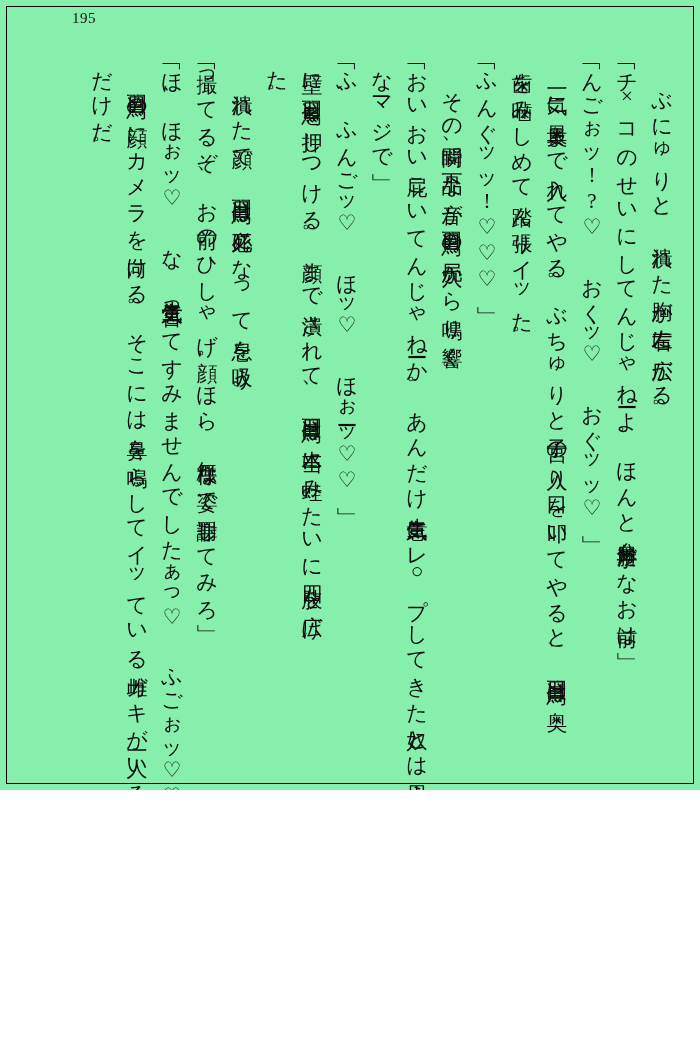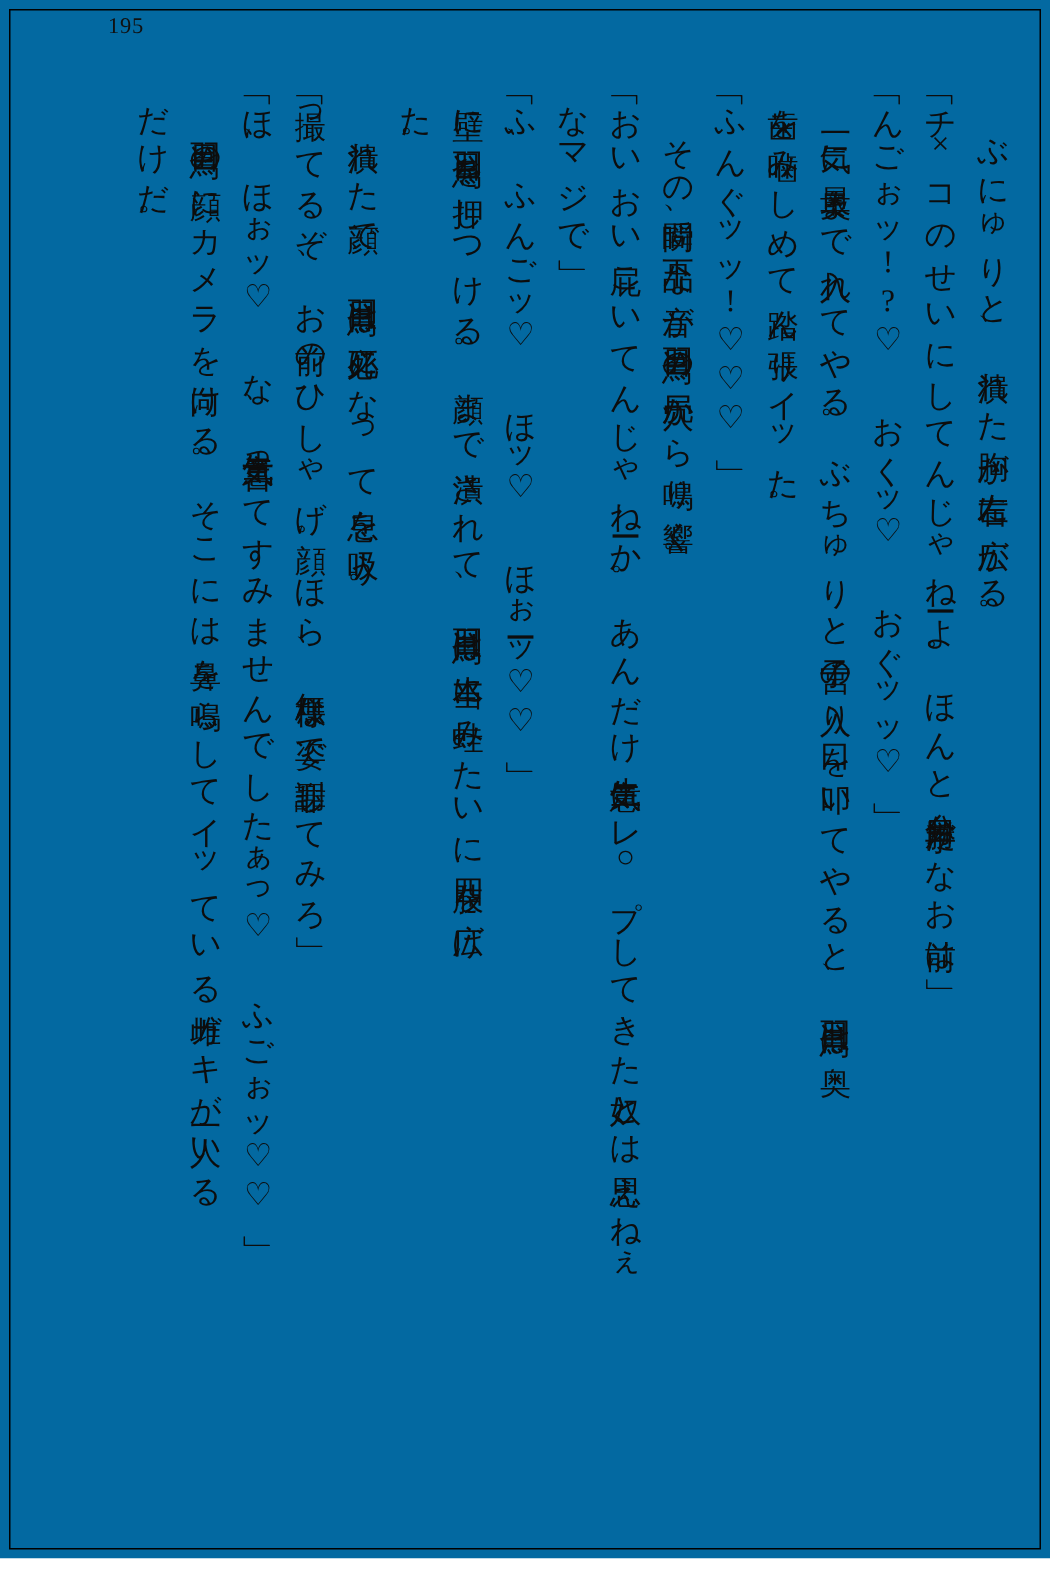--- a/index.html
+++ b/index.html
@@ -6,22 +6,22 @@
     margin: 0;
     padding: 0;
     background: #ffffff;
   }
   body {
     font-family: "Liberation Serif", "DejaVu Serif", serif;
   }
   .page {
     position: relative;
     width: 700px;
-    height: 1039px;
-    background: #0369a1;
+    height: 790px;
+    background: #86efac;
     overflow: hidden;
     box-sizing: border-box;
   }
   .page-border {
     position: absolute;
     left: 6px;
     top: 6px;
     right: 6px;
     bottom: 6px;
     border: 1px solid #000000;

